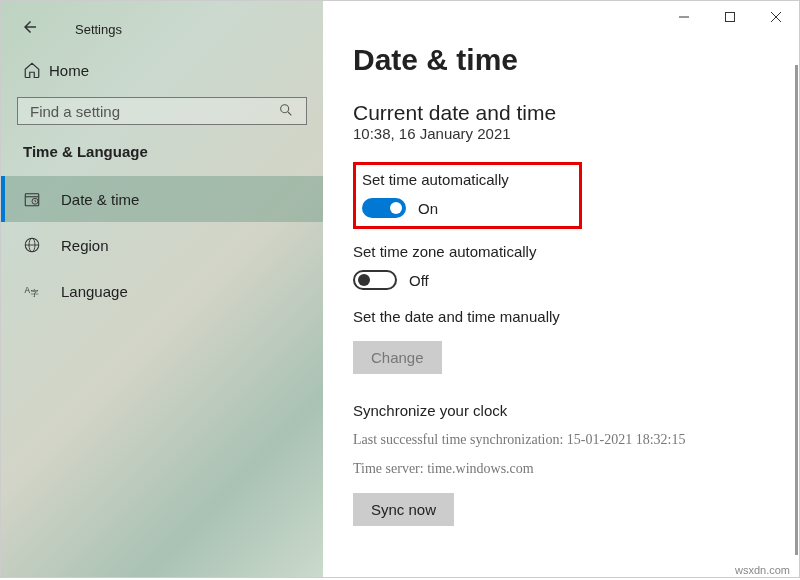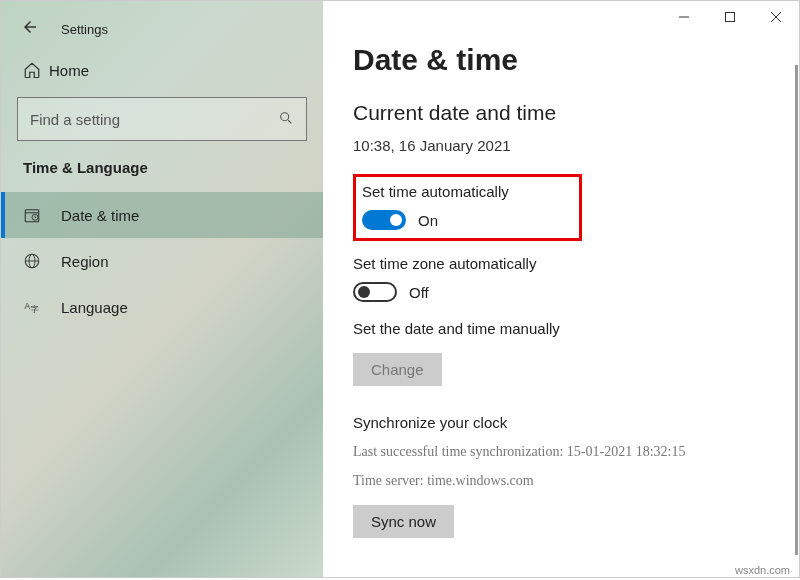--- a/index.html
+++ b/index.html
@@ -5,32 +5,32 @@
     * { box-sizing: border-box; margin: 0; padding: 0; font-family: "Segoe UI", sans-serif; }
     body { width: 800px; height: 580px; overflow: hidden; background: #fff; position: relative; }
     .window { display: flex; width: 800px; height: 578px; border: 1px solid #ccc; position: relative; }
 
     .sidebar {
       width: 322px;
       background: linear-gradient(135deg, #bdd3c1 0%, #cbd9ce 25%, #d2d4c7 55%, #a9c2b4 80%, #cbdacc 100%);
       display: flex; flex-direction: column;
       padding-top: 8px;
     }
-    .title-row { display: flex; align-items: center; height: 40px; gap: 22px; padding-left: 20px; }
+    .title-row { display: flex; align-items: center; height: 40px; gap: 36px; padding-left: 20px; }
     .back-arrow { font-size: 18px; color: #333; cursor: pointer; }
     .app-title { font-size: 13px; color: #222; }
     .home-row { display: flex; align-items: center; gap: 8px; padding: 12px 0 12px 22px; cursor: pointer; }
     .home-icon { width: 18px; height: 18px; }
     .home-row span.txt { font-size: 15px; color: #222; }
 
     .search-box {
       margin: 6px 16px 18px 16px;
       background: rgba(255,255,255,0.25);
       border: 1px solid #777;
-      height: 44px;
+      height: 28px;
       display: flex; align-items: center; justify-content: space-between;
       padding: 0 12px;
       cursor: text;
     }
     .search-box input {
       background: transparent; border: none; outline: none; font-size: 15px; color: #444; width: 85%;
     }
     .search-box input::placeholder { color: #555; font-style: normal; }
     .search-icon { font-size: 15px; color: #555; }
 
@@ -39,21 +39,21 @@
     .nav-item {
       display: flex; align-items: center; gap: 20px;
       padding: 14px 0 14px 22px;
       font-size: 15px; color: #222; cursor: pointer;
     }
     .nav-item.active { background: rgba(120,160,140,0.5); border-left: 4px solid #0078d4; padding-left: 18px; }
     .nav-icon { width: 18px; height: 18px; color: #333; flex-shrink: 0; }
 
     .content { flex: 1; background: #fff; padding: 42px 0 0 30px; overflow-y: auto; position: relative; }
     .page-heading { font-size: 30px; font-weight: 600; color: #222; margin-bottom: 24px; }
-    .subheading { font-size: 21px; font-weight: 400; color: #222; margin-bottom: 12px; }
+    .subheading { font-size: 21px; font-weight: 400; color: #222; margin-bottom: 0; }
     .timetext { font-size: 15px; color: #333; margin-bottom: 20px; }
 
     .setting-block { margin-bottom: 18px; }
     .setting-label { font-size: 15px; color: #222; margin-bottom: 10px; }
     .highlight-box { border: 3px solid #e60000; padding: 6px 70px 8px 6px; display: inline-block; margin-bottom: 14px; }
 
     .toggle-row { display: flex; align-items: center; gap: 12px; }
     .toggle {
       width: 44px; height: 20px; border-radius: 10px; position: relative; cursor: pointer;
     }

